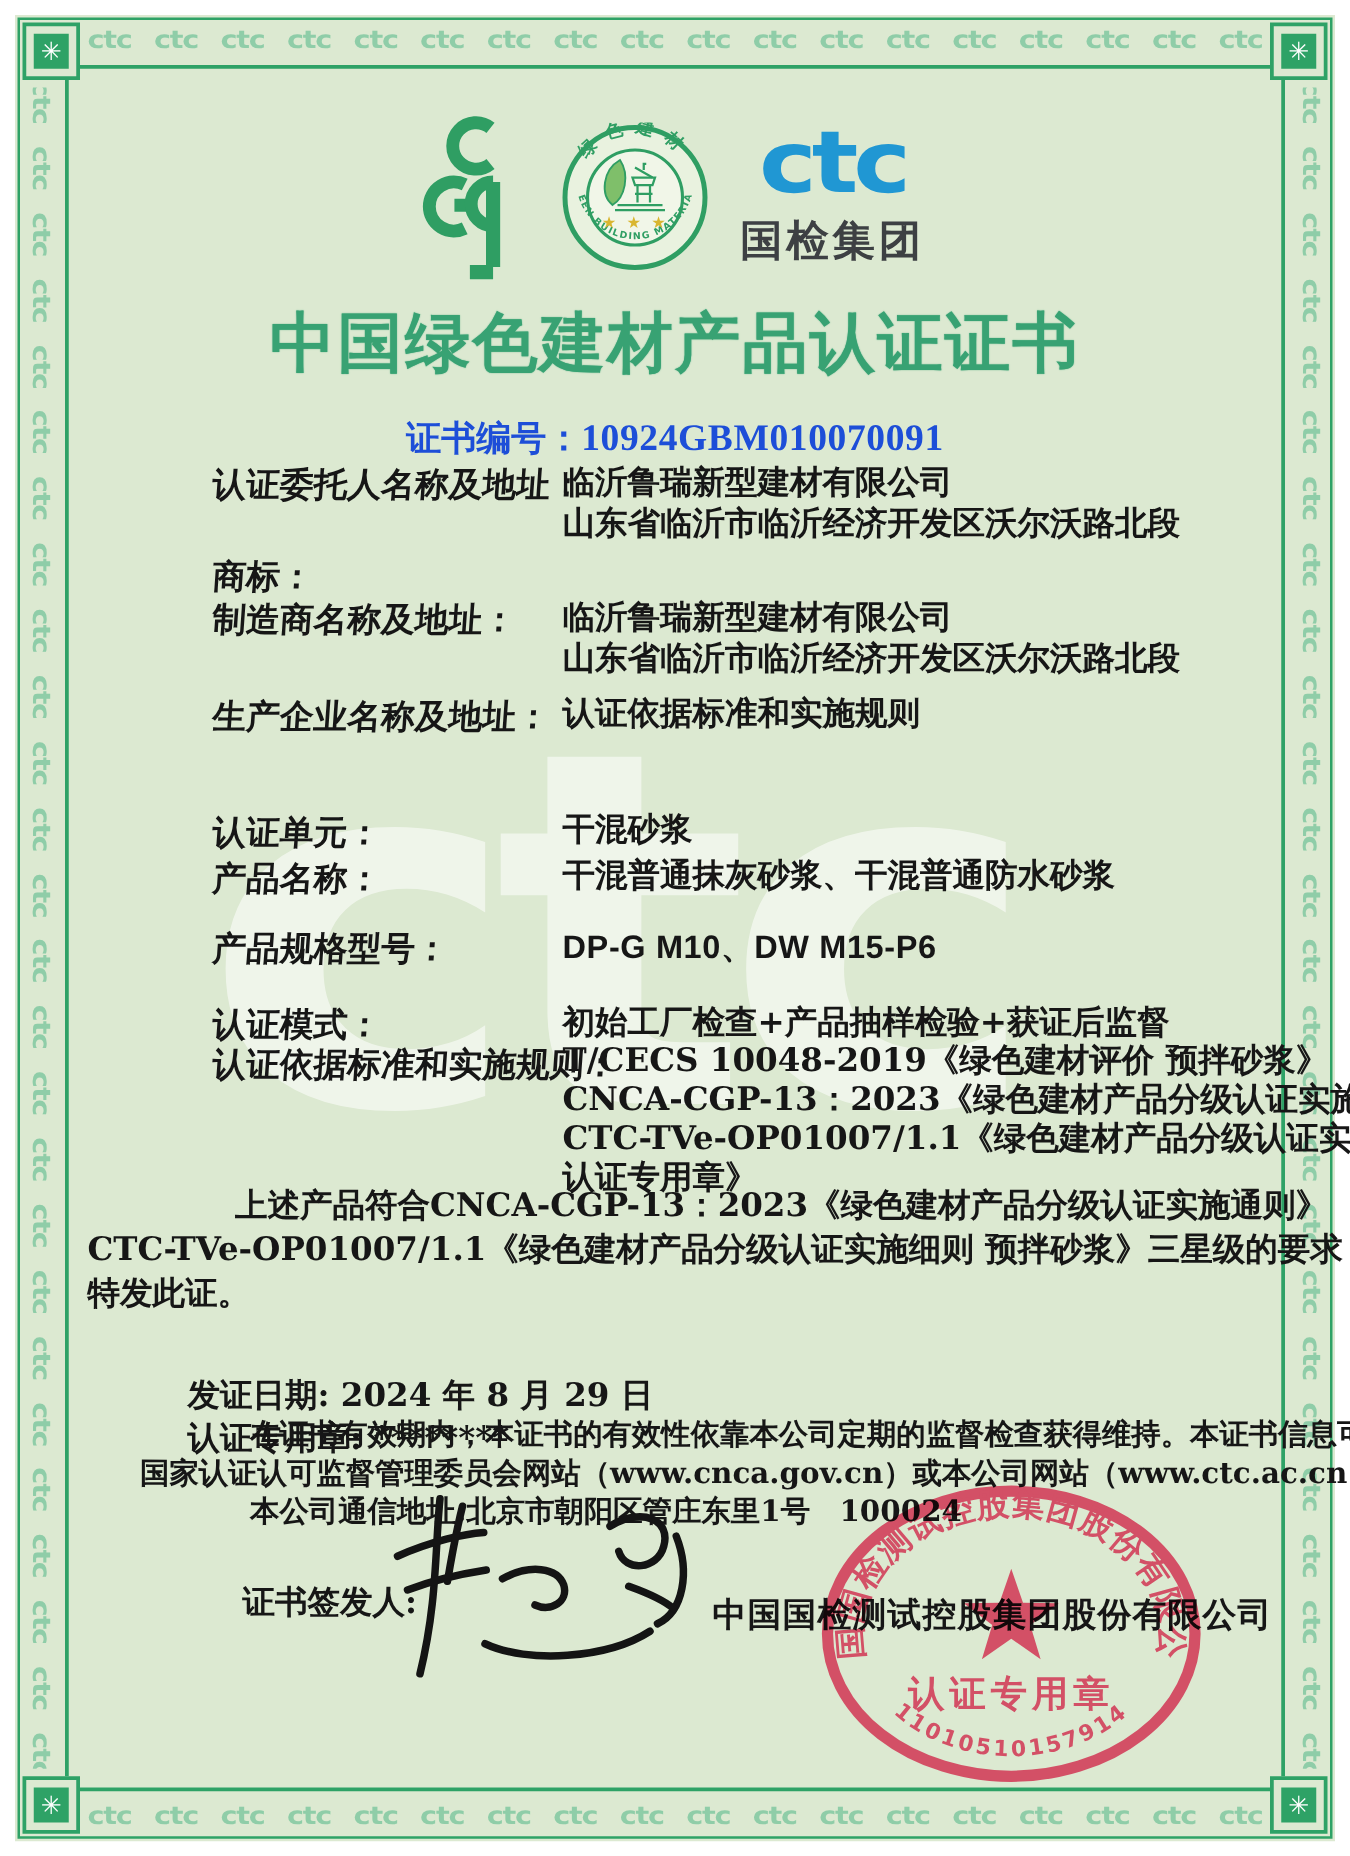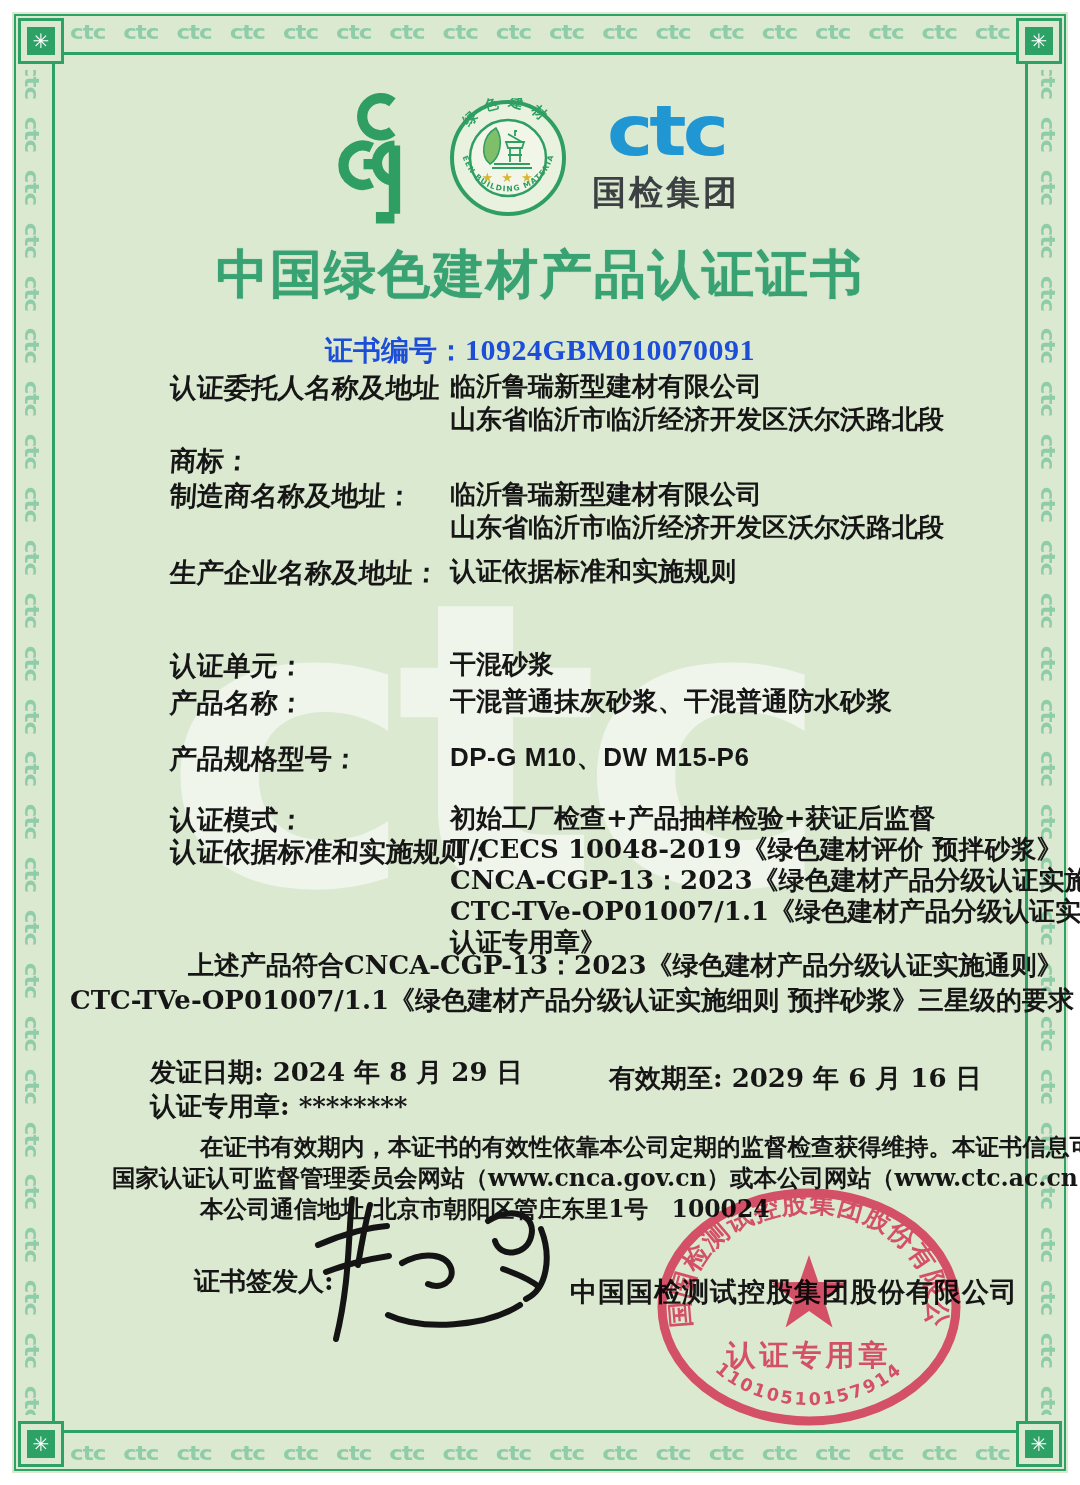--- a/index.html
+++ b/index.html
@@ -47,21 +47,21 @@
   .frow{left:158px;right:70px;color:#161616;}
   .flabel{position:absolute;left:0;top:0;font-size:27px;font-weight:bold;
           transform:skewX(-4deg);white-space:nowrap;}
   .fvals{position:absolute;left:280px;top:0;width:620px;font-size:26px;font-weight:bold;
          line-height:33px;white-space:nowrap;}
   .latin{font-family:Liberation Sans, sans-serif;font-size:26px;letter-spacing:.5px;}
   .statement{left:58px;top:936px;width:960px;font-size:26px;font-weight:bold;color:#161616;
              line-height:35px;}
   .statement div{white-space:nowrap;}
   .statement .ind{padding-left:118px;}
-  .dates{font-size:26px;font-weight:bold;color:#161616;white-space:nowrap;}
+  .dates{font-size:26px;font-weight:bold;color:#161616;white-space:nowrap;margin-top:44px;}
   .footer{left:100px;top:1120px;width:900px;font-size:23.5px;font-weight:bold;color:#161616;
           line-height:31px;}
   .footer div{white-space:nowrap;}
   .footer .ind{padding-left:88px;}
   .signlabel{left:182px;top:1252px;font-size:26px;font-weight:bold;color:#161616;white-space:nowrap;}
   .company{left:558px;top:1262px;font-size:27px;font-weight:bold;color:#161616;
            white-space:nowrap;letter-spacing:1px;z-index:2;}
   .sig{left:278px;top:1165px;z-index:3;}
   .sealwrap{left:632px;top:1165px;z-index:4;mix-blend-mode:multiply;opacity:.9;}
   
@@ -288,33 +288,30 @@
           <div>T/CECS 10048-2019《绿色建材评价 预拌砂浆》</div>
           <div>CNCA-CGP-13：2023《绿色建材产品分级认证实施通则》</div>
           <div>CTC-TVe-OP01007/1.1《绿色建材产品分级认证实施细则</div>
           <div>认证专用章》</div>
         </div>
       </div>
 
       <div class="abs statement">
         <div class="ind">上述产品符合CNCA-CGP-13：2023《绿色建材产品分级认证实施通则》</div>
         <div>CTC-TVe-OP01007/1.1《绿色建材产品分级认证实施细则 预拌砂浆》三星级的要求，</div>
+        <div>特发此证。</div>
       </div>
 
       <div class="abs dates" style="left:138px;top:1043px">
         <span>发证日期:</span>
         <span>2024 年 8 月 29 日</span>
       </div>
       <div class="abs dates" style="left:138px;top:1077px">
         <span>认证专用章:</span>
         <span>********</span>
-      </div>
-      <div class="abs dates" style="left:597px;top:1049px">
-        <span>有效期至:</span>
-        <span>2029 年 6 月 16 日</span>
       </div>
 
       <div class="abs footer">
         <div class="ind">在证书有效期内，本证书的有效性依靠本公司定期的监督检查获得维持。本证书信息可在</div>
         <div>国家认证认可监督管理委员会网站（www.cnca.gov.cn）或本公司网站（www.ctc.ac.cn）查询。</div>
         <div class="ind">本公司通信地址:北京市朝阳区管庄东里1号　100024</div>
       </div>
 
       <div class="abs signlabel">证书签发人:</div>
       <svg class="abs sig" width="290" height="185" viewBox="0 0 290 185">

